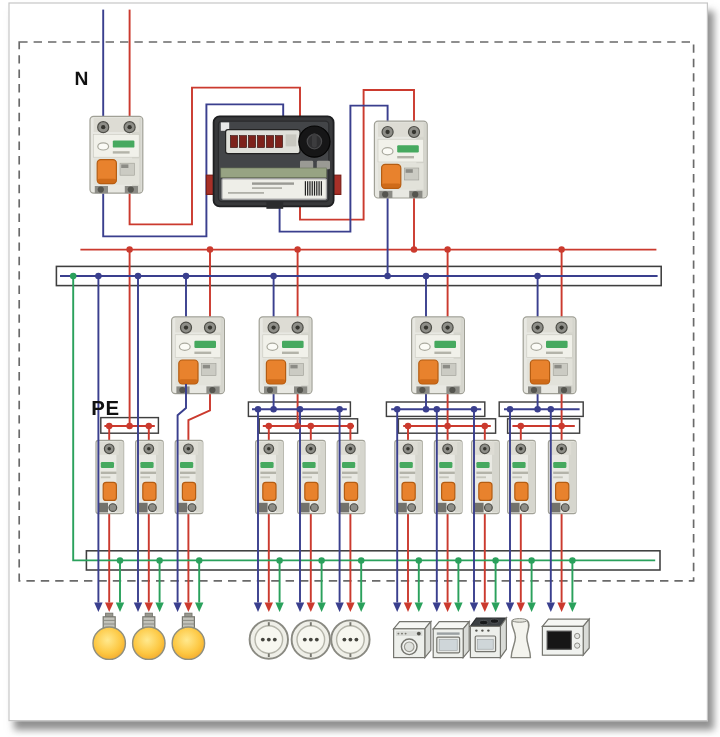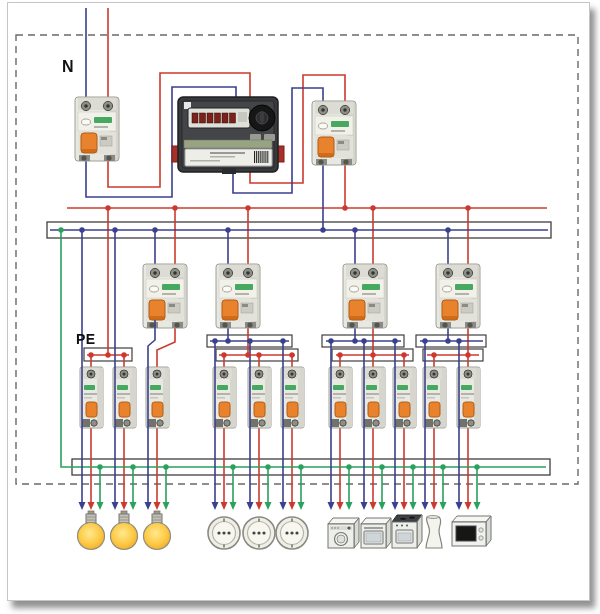--- a/index.html
+++ b/index.html
@@ -3,21 +3,21 @@
 <meta charset="utf-8">
 <style>
   html,body{margin:0;padding:0;background:#ffffff;}
   .stage{position:relative;width:600px;height:614px;background:#ffffff;overflow:hidden;
          font-family:"Liberation Sans",sans-serif;}
   .frame{position:absolute;left:7px;top:2px;width:581px;height:597px;background:#ffffff;
          border:1px solid #c6c6c6;box-shadow:5px 7px 6px rgba(55,55,55,0.55);}
   svg.diagram{position:absolute;left:0;top:0;}
   .lbl{position:absolute;color:#111;font-weight:bold;}
   .lbl-n{left:62px;top:58px;font-size:16px;}
-  .lbl-pe{left:35px;top:331px;font-size:14px;letter-spacing:0.5px;padding-left:41px;}
+  .lbl-pe{left:35px;top:331px;font-size:17px;letter-spacing:0.5px;padding-left:41px;}
 </style>
 </head>
 <body>
 
 <div class="stage">
   <div class="frame"></div>
   <svg id="wiring-svg" class="diagram" width="600" height="614" viewBox="0 0 600 614">
       <defs>
         <radialGradient id="bulbGrad" cx="0.45" cy="0.4" r="0.75">
           <stop offset="0" stop-color="#ffe98e"></stop>

